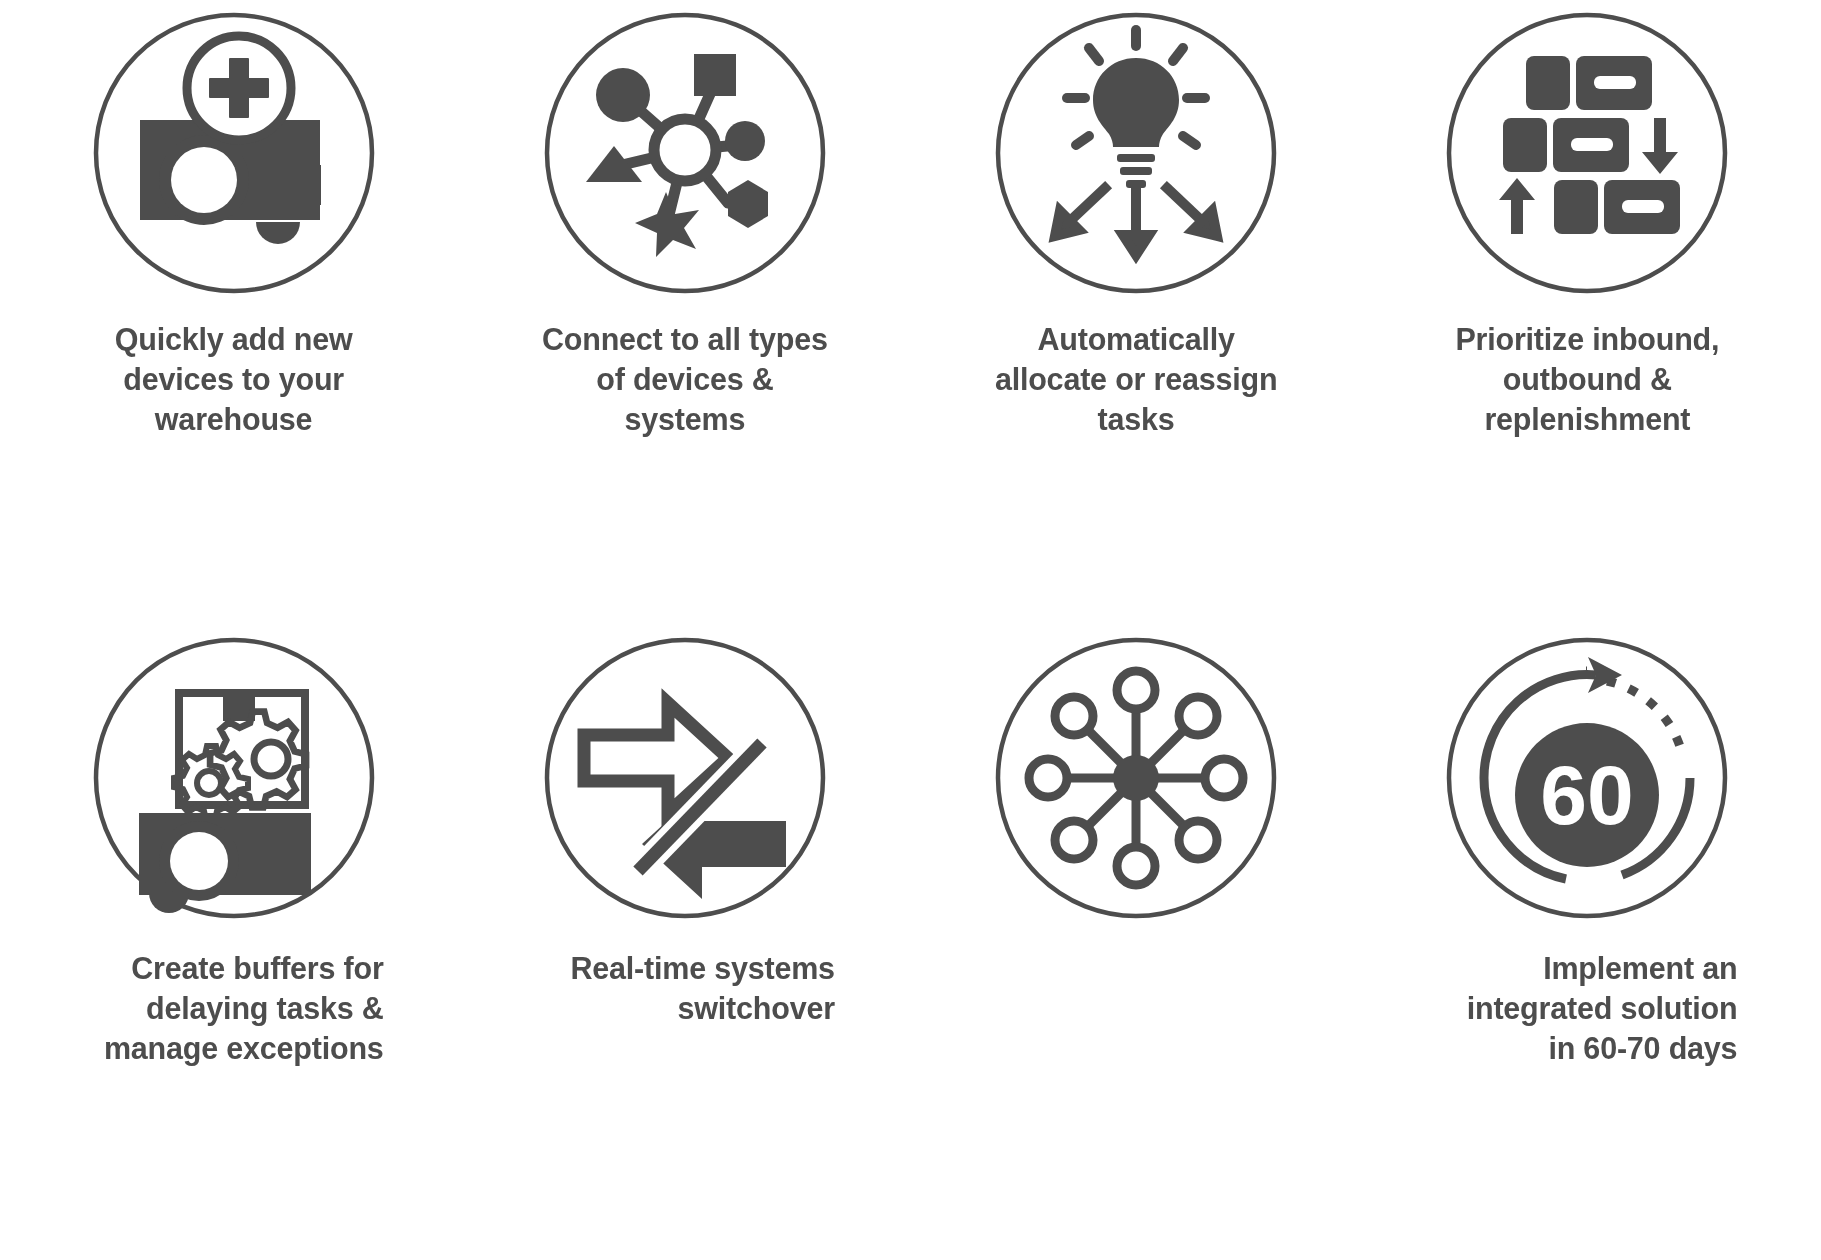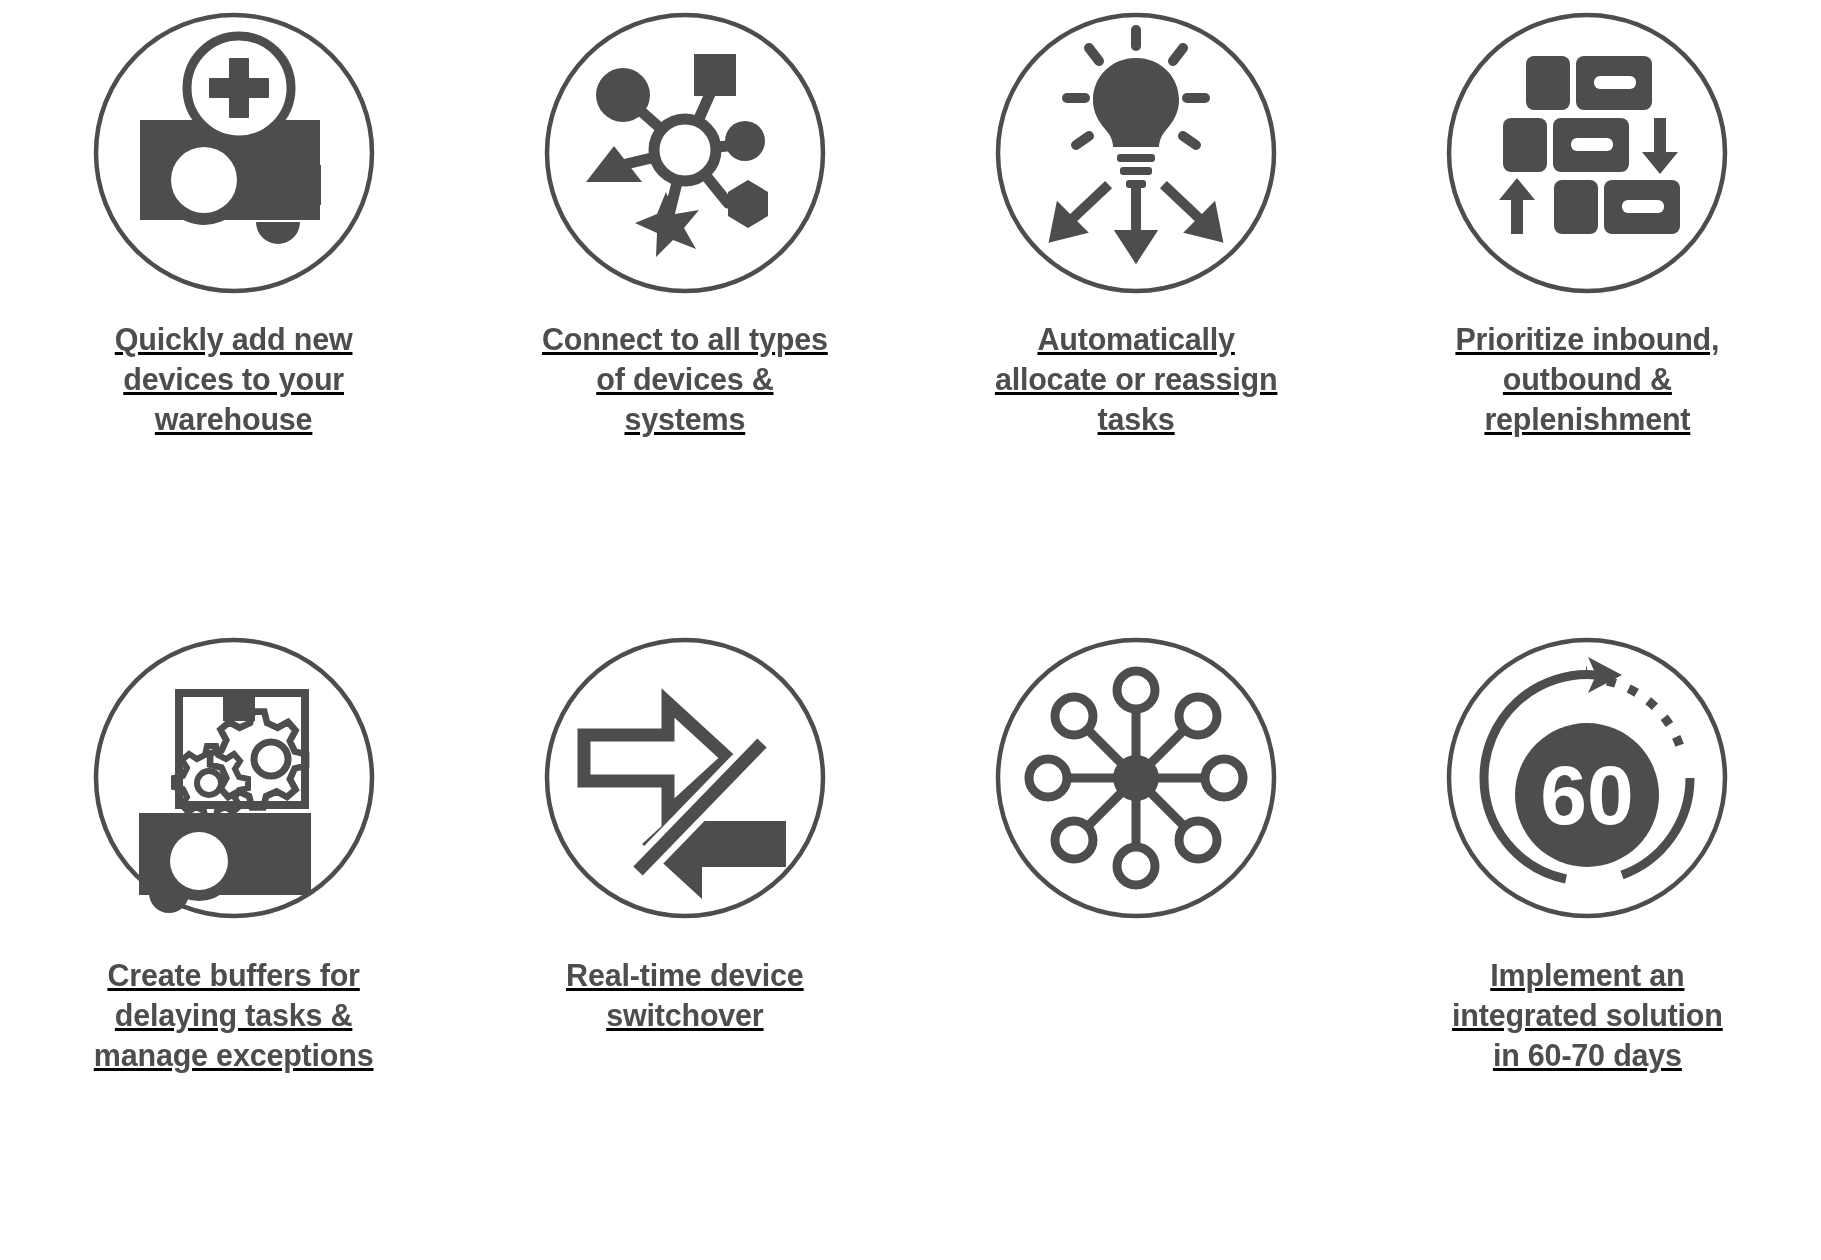--- a/index.html
+++ b/index.html
@@ -15,39 +15,38 @@
     grid-template-columns:repeat(4,1fr);
     grid-template-rows:repeat(2,1fr);
     box-sizing:border-box;
     padding:10px 8px 0 8px;
   }
   .cell{
     display:flex;
     flex-direction:column;
     align-items:center;
     justify-content:flex-start;
-    text-decoration:underline;
   }
   .icon-wrap{
     width:286px;height:286px;
     display:flex;align-items:center;justify-content:flex-start;
   }
   .icon-wrap svg{display:block;}
   .caption{
     margin-top:24px;
     width:300px;
     text-align:center;
     font-weight:bold;
     font-size:30.5px;
     line-height:1.31;
     color:#4d4d4d;
     letter-spacing:-0.2px;
   }
   .r2 .icon-wrap{width:286px;height:286px;}
-  .r2 .caption{margin-top:35px;}
+  .r2 .caption{margin-top:28px;text-align:right;}
 </style>
 </head>
 <body>
 
 <div class="grid">
 
   <div class="cell">
     <div class="icon-wrap">
       <svg width="286" height="286" viewBox="0 0 286 286">
         <circle cx="143" cy="143" r="138" fill="none" stroke="#4d4d4d" stroke-width="4.5"></circle>
@@ -182,21 +181,21 @@
   <div class="cell r2">
     <div class="icon-wrap">
       <svg width="286" height="286" viewBox="0 0 286 286">
         <circle cx="143" cy="143" r="138" fill="none" stroke="#4d4d4d" stroke-width="4.5"></circle>
         <path d="M42 100 h84 v-32 l60 55 l-60 55 v-32 h-84 z" fill="#ffffff" stroke="#4d4d4d" stroke-width="13" stroke-linejoin="miter"></path>
         <path d="M244 186 h-84 v-32 l-60 55 l60 55 v-32 h84 z" fill="#4d4d4d"></path>
         <line x1="220" y1="108" x2="96" y2="236" stroke="#ffffff" stroke-width="26"></line>
         <line x1="220" y1="108" x2="96" y2="236" stroke="#4d4d4d" stroke-width="13"></line>
       </svg>
     </div>
-    <div class="caption">Real-time device switchover</div>
+    <div class="caption">Real-time systems switchover</div>
   </div>
 
   <div class="cell r2">
     <div class="icon-wrap">
       <svg width="286" height="286" viewBox="0 0 286 286">
         <circle cx="143" cy="143" r="138" fill="none" stroke="#4d4d4d" stroke-width="4.5"></circle>
         <g stroke="#4d4d4d" stroke-width="9">
           <line x1="143" y1="143" x2="143" y2="62"></line>
           <line x1="143" y1="143" x2="143" y2="224"></line>
           <line x1="143" y1="143" x2="62" y2="143"></line>

